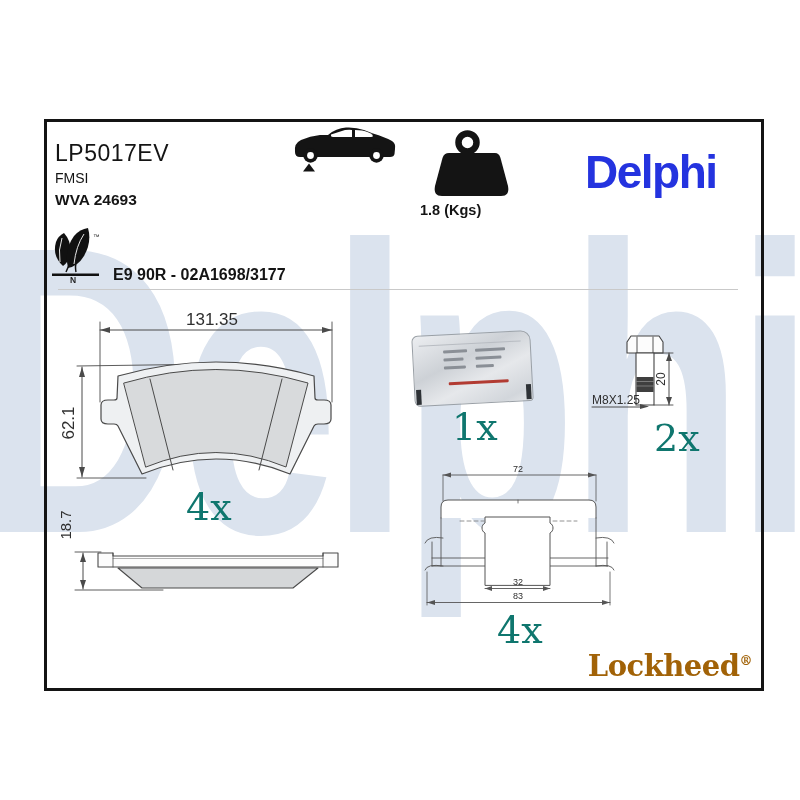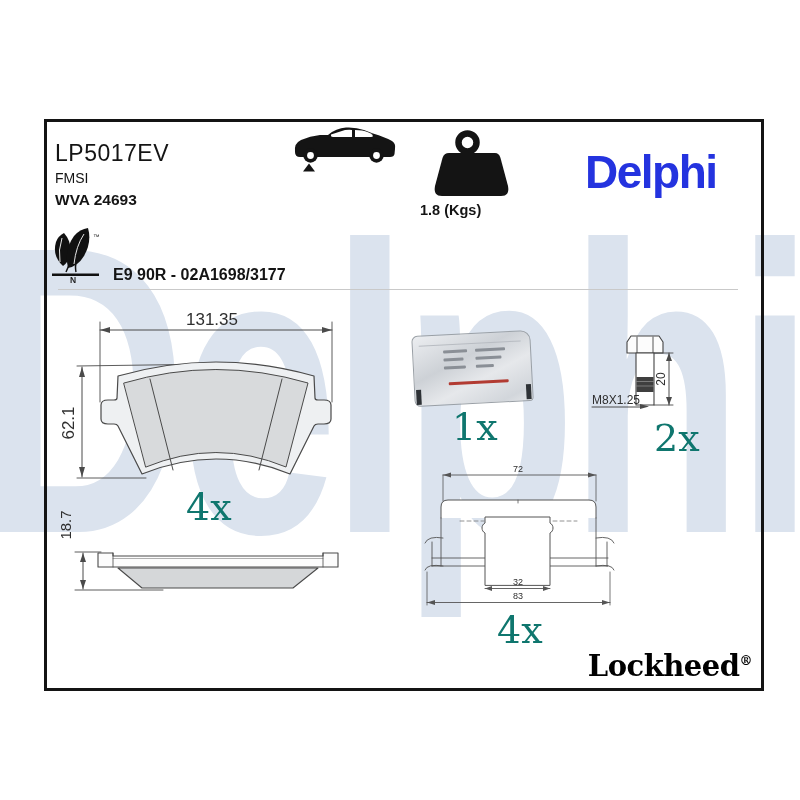--- a/index.html
+++ b/index.html
@@ -32,21 +32,21 @@
   
   #sachet{left:413px;top:333px;width:117px;height:69px;transform:rotate(-3deg);
       background:linear-gradient(155deg,#eceef1 0%,#cdd1d6 38%,#e6e8eb 62%,#d2d6db 88%,#e3e5e8 100%);
       border:1px solid #9aa0a6;border-radius:6px 10px 4px 6px;}
   #sachet .fold{position:absolute;left:6px;top:9px;width:102px;height:1px;background:#b8bcc2;}
   #sachet .bar{position:absolute;height:2.5px;background:#8a8f96;border-radius:1px;}
   #sachet .bar.red{background:#b23b32;height:3px;}
   #sachet .clipmark{position:absolute;width:5px;height:15px;background:#2e3236;bottom:1px;}
   
   #lockheed{left:552px;top:649px;width:200px;text-align:right;
-      font-family:"DejaVu Serif",serif;font-weight:bold;font-size:29px;letter-spacing:-.5px;color:#000000;}
+      font-family:"DejaVu Serif",serif;font-weight:bold;font-size:29px;letter-spacing:-.5px;color:#a16207;}
   #lockheed sup{font-size:13px;}
   svg text{font-family:"Liberation Sans",sans-serif;}
 </style>
 </head>
 <body>
 
 <div id="watermark" class="abs">Delphi</div>
 
 <div id="frame" class="abs"></div>
 

